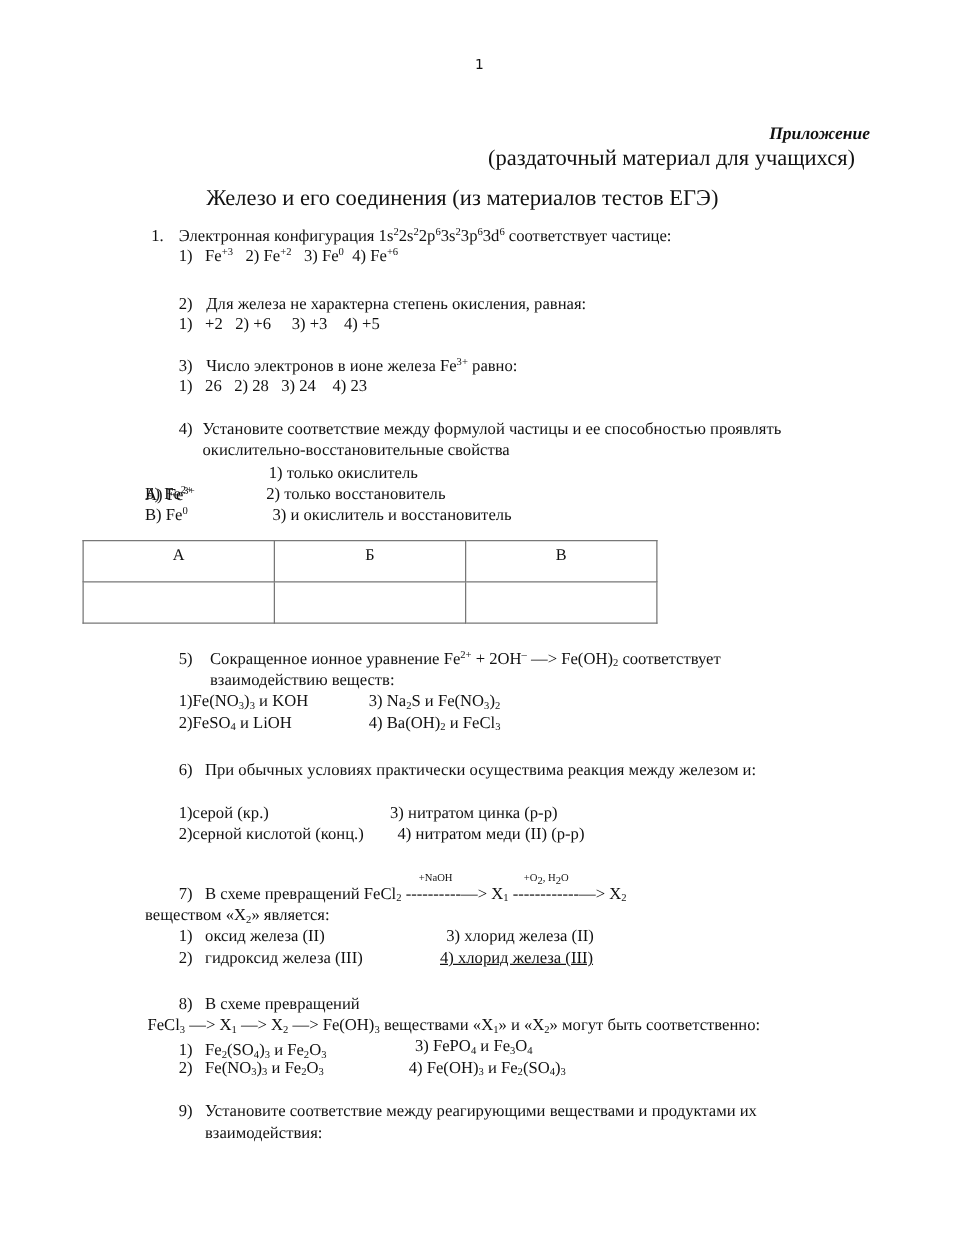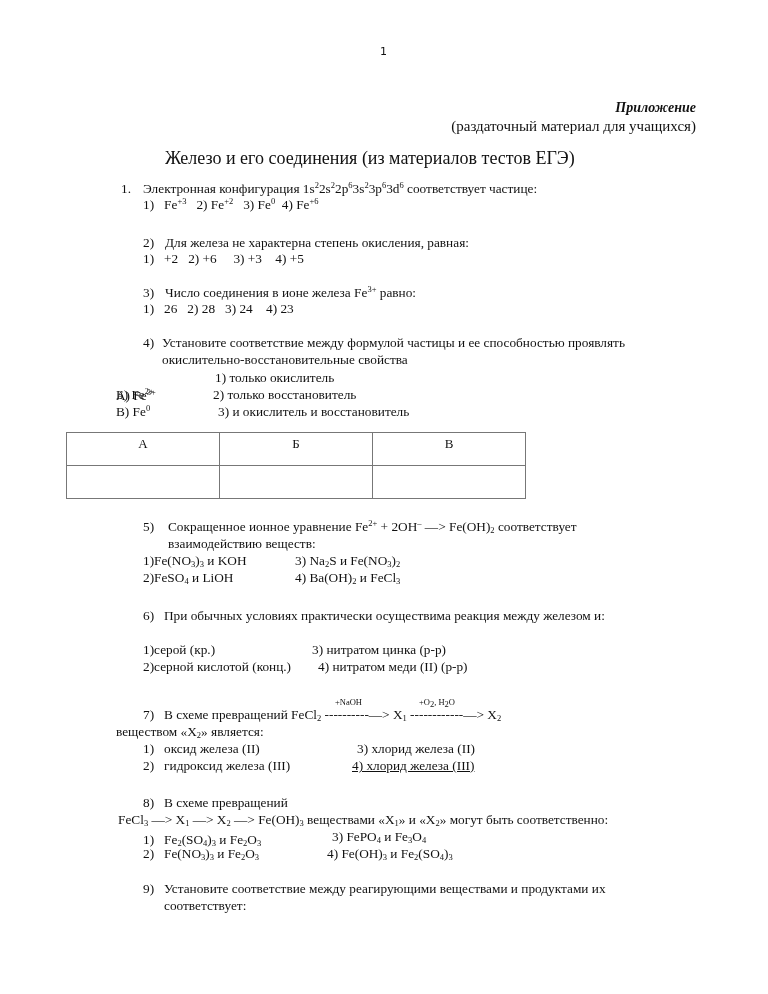--- a/index.html
+++ b/index.html
@@ -4,21 +4,21 @@
   <style>
     html, body { margin: 0; padding: 0; background: #ffffff; }
     body {
       width: 768px; height: 994px; position: relative; overflow: hidden;
       font-family: "Liberation Serif", "DejaVu Serif", serif;
       color: #111; font-size: 13.3px;
     }
     .abs { position: absolute; white-space: nowrap; line-height: 16px; }
     .page-num { font-family: "DejaVu Sans", "Liberation Sans", sans-serif; font-size: 11px; left: 380px; top: 44px; }
     .appendix { right: 72px; top: 100px; font-weight: bold; font-style: italic; font-size: 14px; }
-    .handout { right: 72px; top: 118px; font-size: 15px; }
+    .handout { right: 84px; top: 118px; font-size: 18px; }
     .title { left: 165px; top: 147px; font-weight: normal; font-size: 18px; line-height: 22px; }
     sup { font-size: 8.5px; vertical-align: 5px; line-height: 0; }
     sub { font-size: 8.5px; vertical-align: -2px; line-height: 0; }
     .above { font-size: 8.5px; }
     table.answer {
       position: absolute; left: 66px; top: 432px; width: 460px;
       border-collapse: collapse; table-layout: fixed;
     }
     table.answer td {
       border: 1px solid #777; height: 28px; text-align: center; vertical-align: top;
@@ -45,21 +45,21 @@
 </div>
 
 <div>
   <div class="abs" style="left:143px; top:235px;">2)</div>
   <div class="abs" style="left:165px; top:235px;">Для железа не характерна степень окисления, равная:</div>
   <div class="abs" style="left:143px; top:251px;"><span>1)</span>&nbsp;&nbsp; <span>+2</span>&nbsp;&nbsp; <span>2) +6</span>&nbsp;&nbsp;&nbsp;&nbsp; <span>3) +3</span>&nbsp;&nbsp;&nbsp; <span>4) +5</span></div>
 </div>
 
 <div>
   <div class="abs" style="left:143px; top:285px;">3)</div>
-  <div class="abs" style="left:165px; top:285px;"><span>Число соединения в ионе железа Fe</span><sup>3+</sup><span> равно:</span></div>
+  <div class="abs" style="left:165px; top:285px;"><span>Число электронов в ионе железа Fe</span><sup>3+</sup><span> равно:</span></div>
   <div class="abs" style="left:143px; top:301px;"><span>1)</span>&nbsp;&nbsp; <span>26</span>&nbsp;&nbsp; <span>2) 28</span>&nbsp;&nbsp; <span>3) 24</span>&nbsp;&nbsp;&nbsp; <span>4) 23</span></div>
 </div>
 
 <div>
   <div class="abs" style="left:143px; top:335px;">4)</div>
   <div class="abs" style="left:162px; top:335px;">Установите соответствие между формулой частицы и ее способностью проявлять</div>
   <div class="abs" style="left:162px; top:352px;">окислительно-восстановительные свойства</div>
   <div class="abs" style="left:116px; top:388px;"><span>А) Fe</span><sup>3+</sup></div>
   <div class="abs" style="left:116px; top:387px;"><span>Б) Fe</span><sup>2+</sup></div>
   <div class="abs" style="left:116px; top:404px;"><span>В) Fe</span><sup>0</sup></div>
@@ -120,14 +120,14 @@
   <div class="abs" style="left:118px; top:812px;"><span>FeCl</span><sub>3</sub><span> —&gt; X</span><sub>1</sub><span> —&gt; X</span><sub>2</sub><span> —&gt; Fe(OH)</span><sub>3</sub><span>  веществами «X</span><sub>1</sub><span>» и «X</span><sub>2</sub><span>» могут быть соответственно:</span></div>
   <div class="abs" style="left:143px; top:832px;"><span>1)</span>&nbsp;&nbsp; <span>Fe</span><sub>2</sub><span>(SO</span><sub>4</sub><span>)</span><sub>3</sub><span> и  Fe</span><sub>2</sub><span>O</span><sub>3</sub></div>
   <div class="abs" style="left:143px; top:846px;"><span>2)</span>&nbsp;&nbsp; <span>Fe(NO</span><sub>3</sub><span>)</span><sub>3</sub><span> и Fe</span><sub>2</sub><span>O</span><sub>3</sub></div>
   <div class="abs" style="left:332px; top:829px;"><span>3) FePO</span><sub>4</sub><span> и  Fe</span><sub>3</sub><span>O</span><sub>4</sub></div>
   <div class="abs" style="left:327px; top:846px;"><span>4) Fe(OH)</span><sub>3</sub><span> и  Fe</span><sub>2</sub><span>(SO</span><sub>4</sub><span>)</span><sub>3</sub></div>
 </div>
 
 <div>
   <div class="abs" style="left:143px; top:881px;">9)</div>
   <div class="abs" style="left:164px; top:881px;">Установите соответствие между реагирующими веществами и продуктами их</div>
-  <div class="abs" style="left:164px; top:898px;">соответствует:</div>
+  <div class="abs" style="left:164px; top:898px;">взаимодействия:</div>
 </div>
 
 </body></html>

